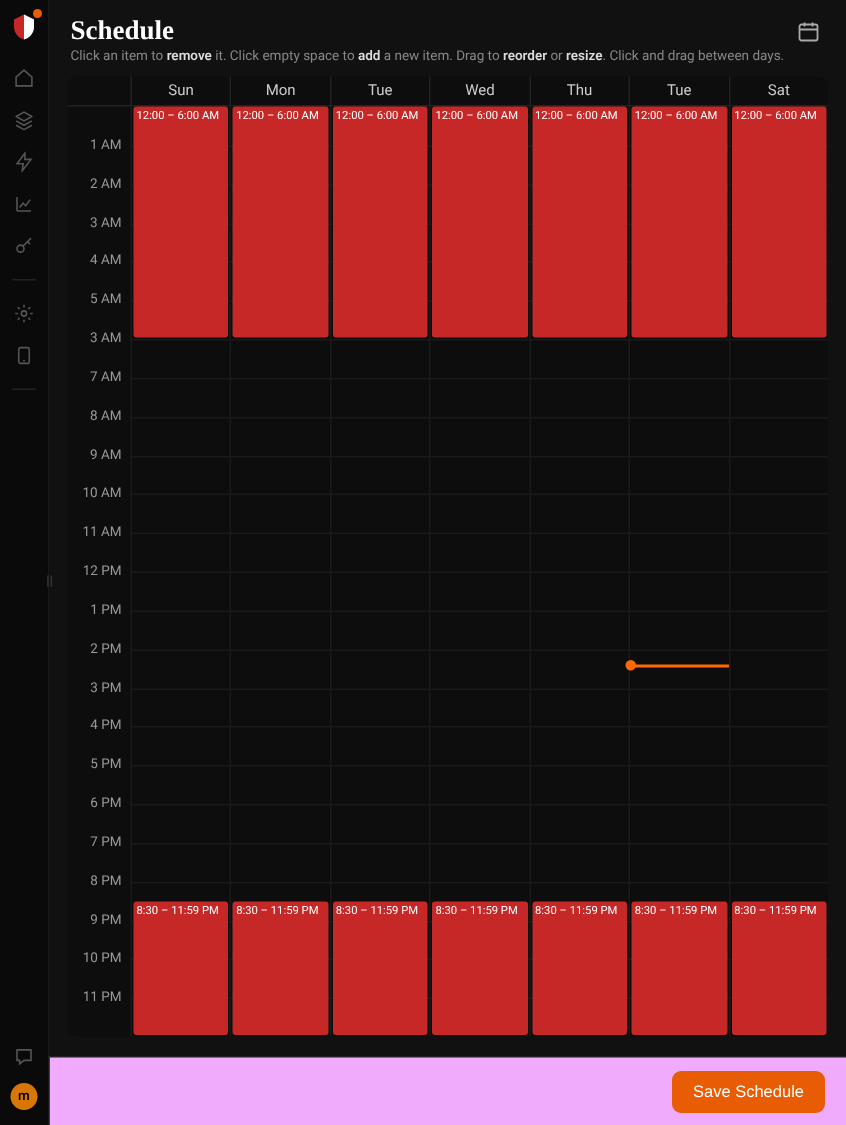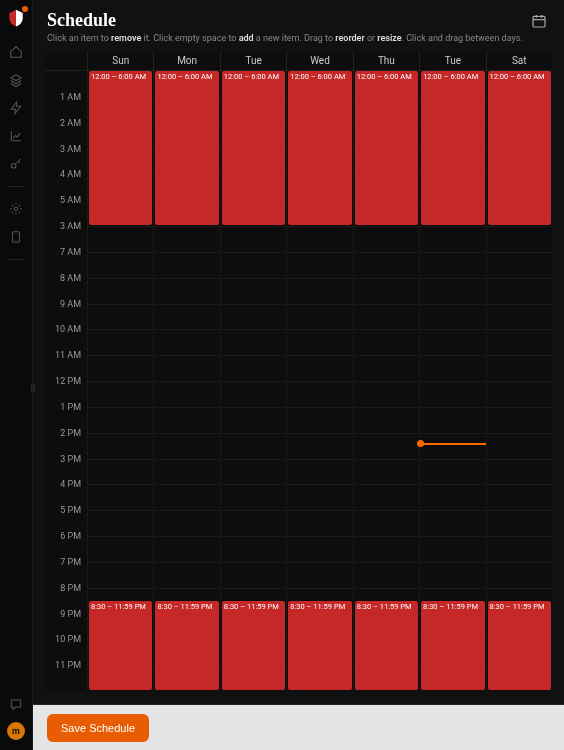--- a/index.html
+++ b/index.html
@@ -177,23 +177,24 @@
 .now-dot {
   position: absolute;
   width: 7px; height: 7px;
   border-radius: 50%;
   background: #ff6a00;
   left: -3.5px; top: -3px;
 }
 
 .footer {
   height: 46px;
-  background: #e5e5e5;
+  background: #f0abfc;
   display: flex;
   align-items: center;
+  justify-content: flex-end;
   padding: 0 14px;
   border-top: 1px solid #222;
 }
 .save-btn {
   background: #e85d04;
   color: #fff;
   border: none;
   border-radius: 6px;
   padding: 8px 14px;
   font-size: 11px;

